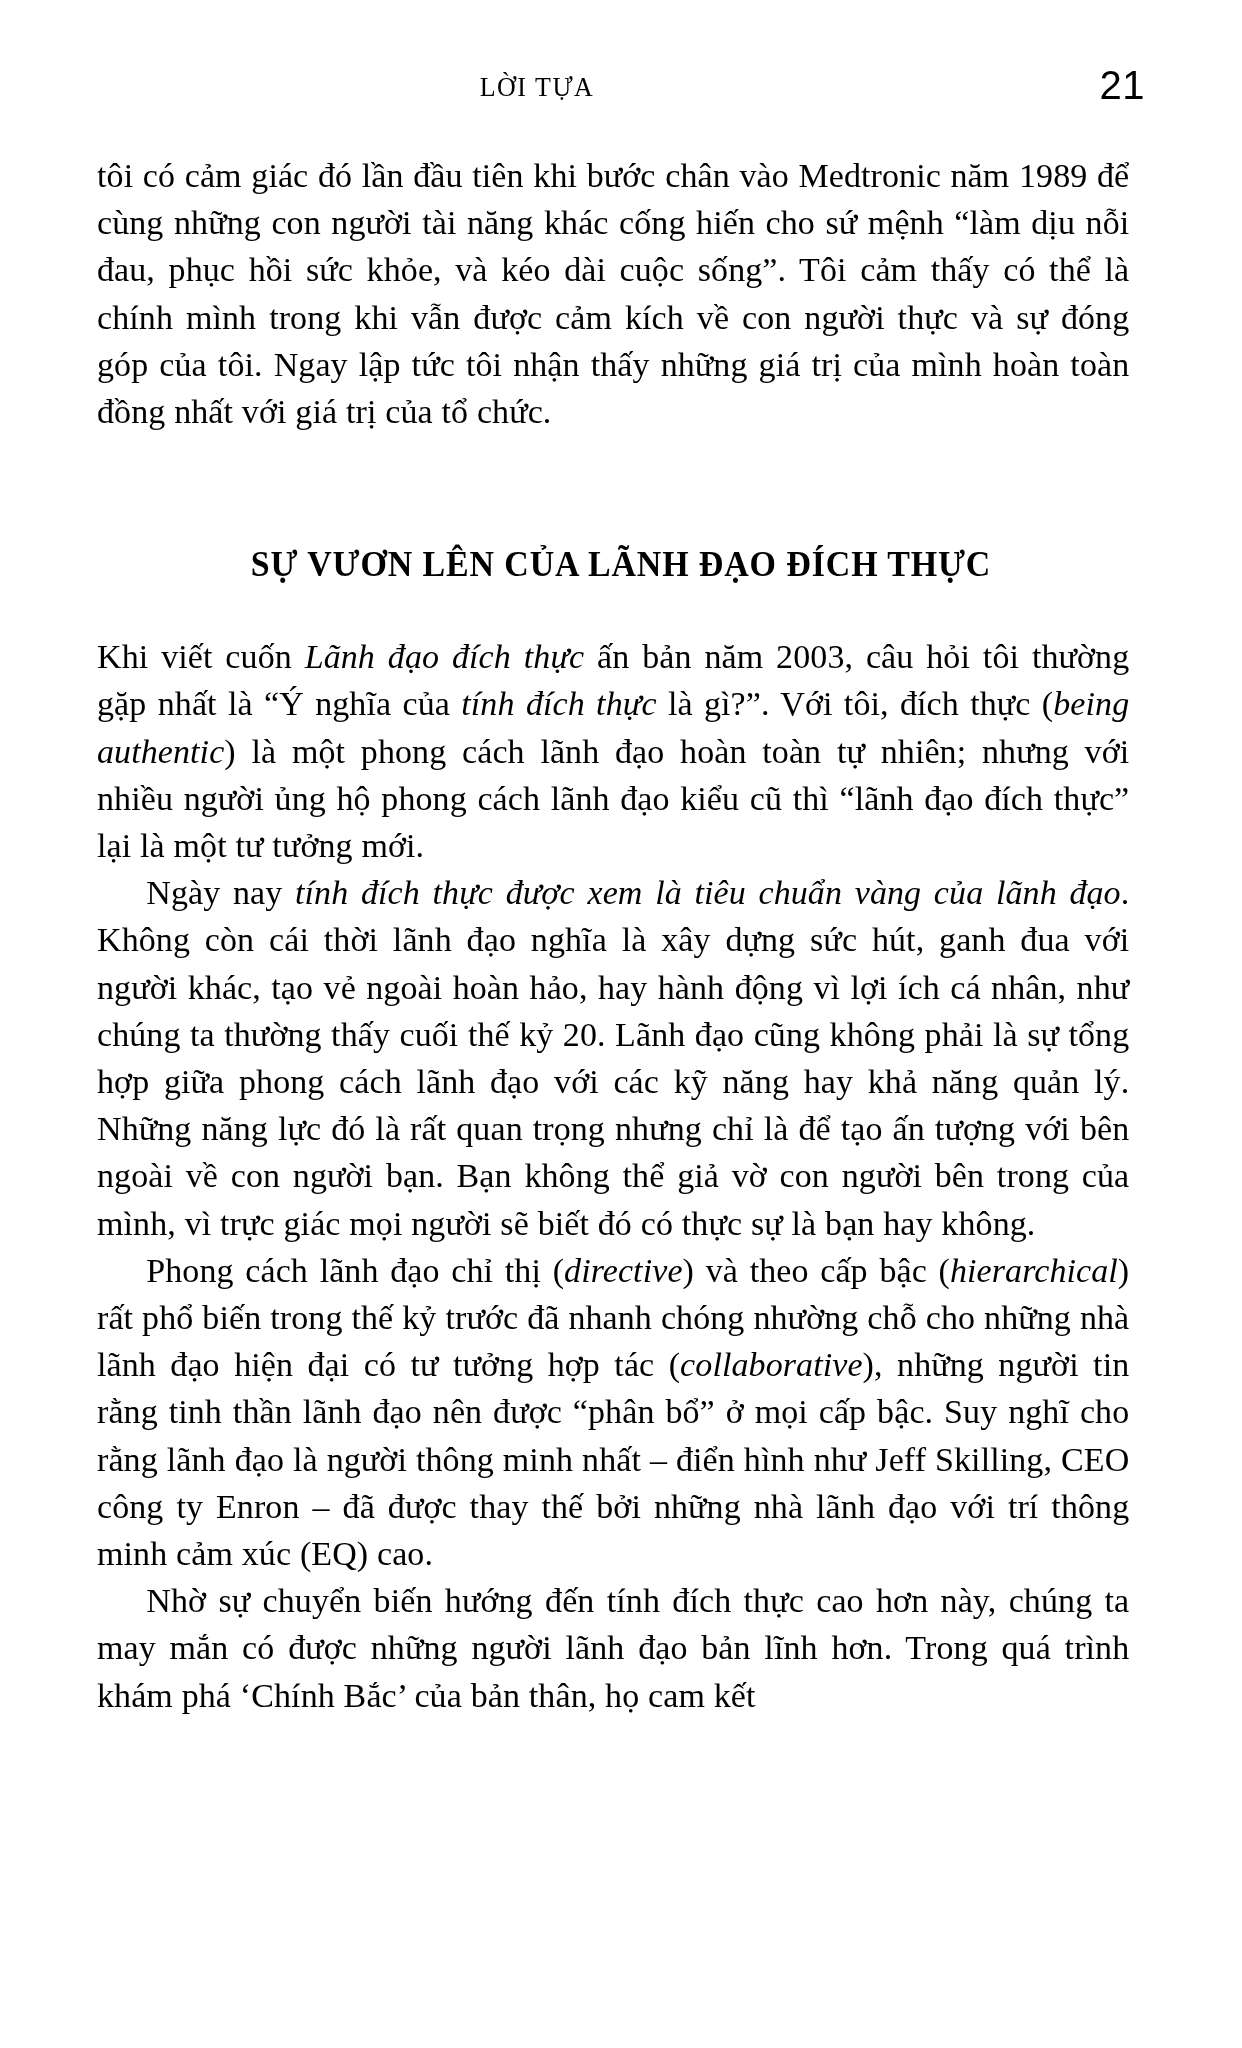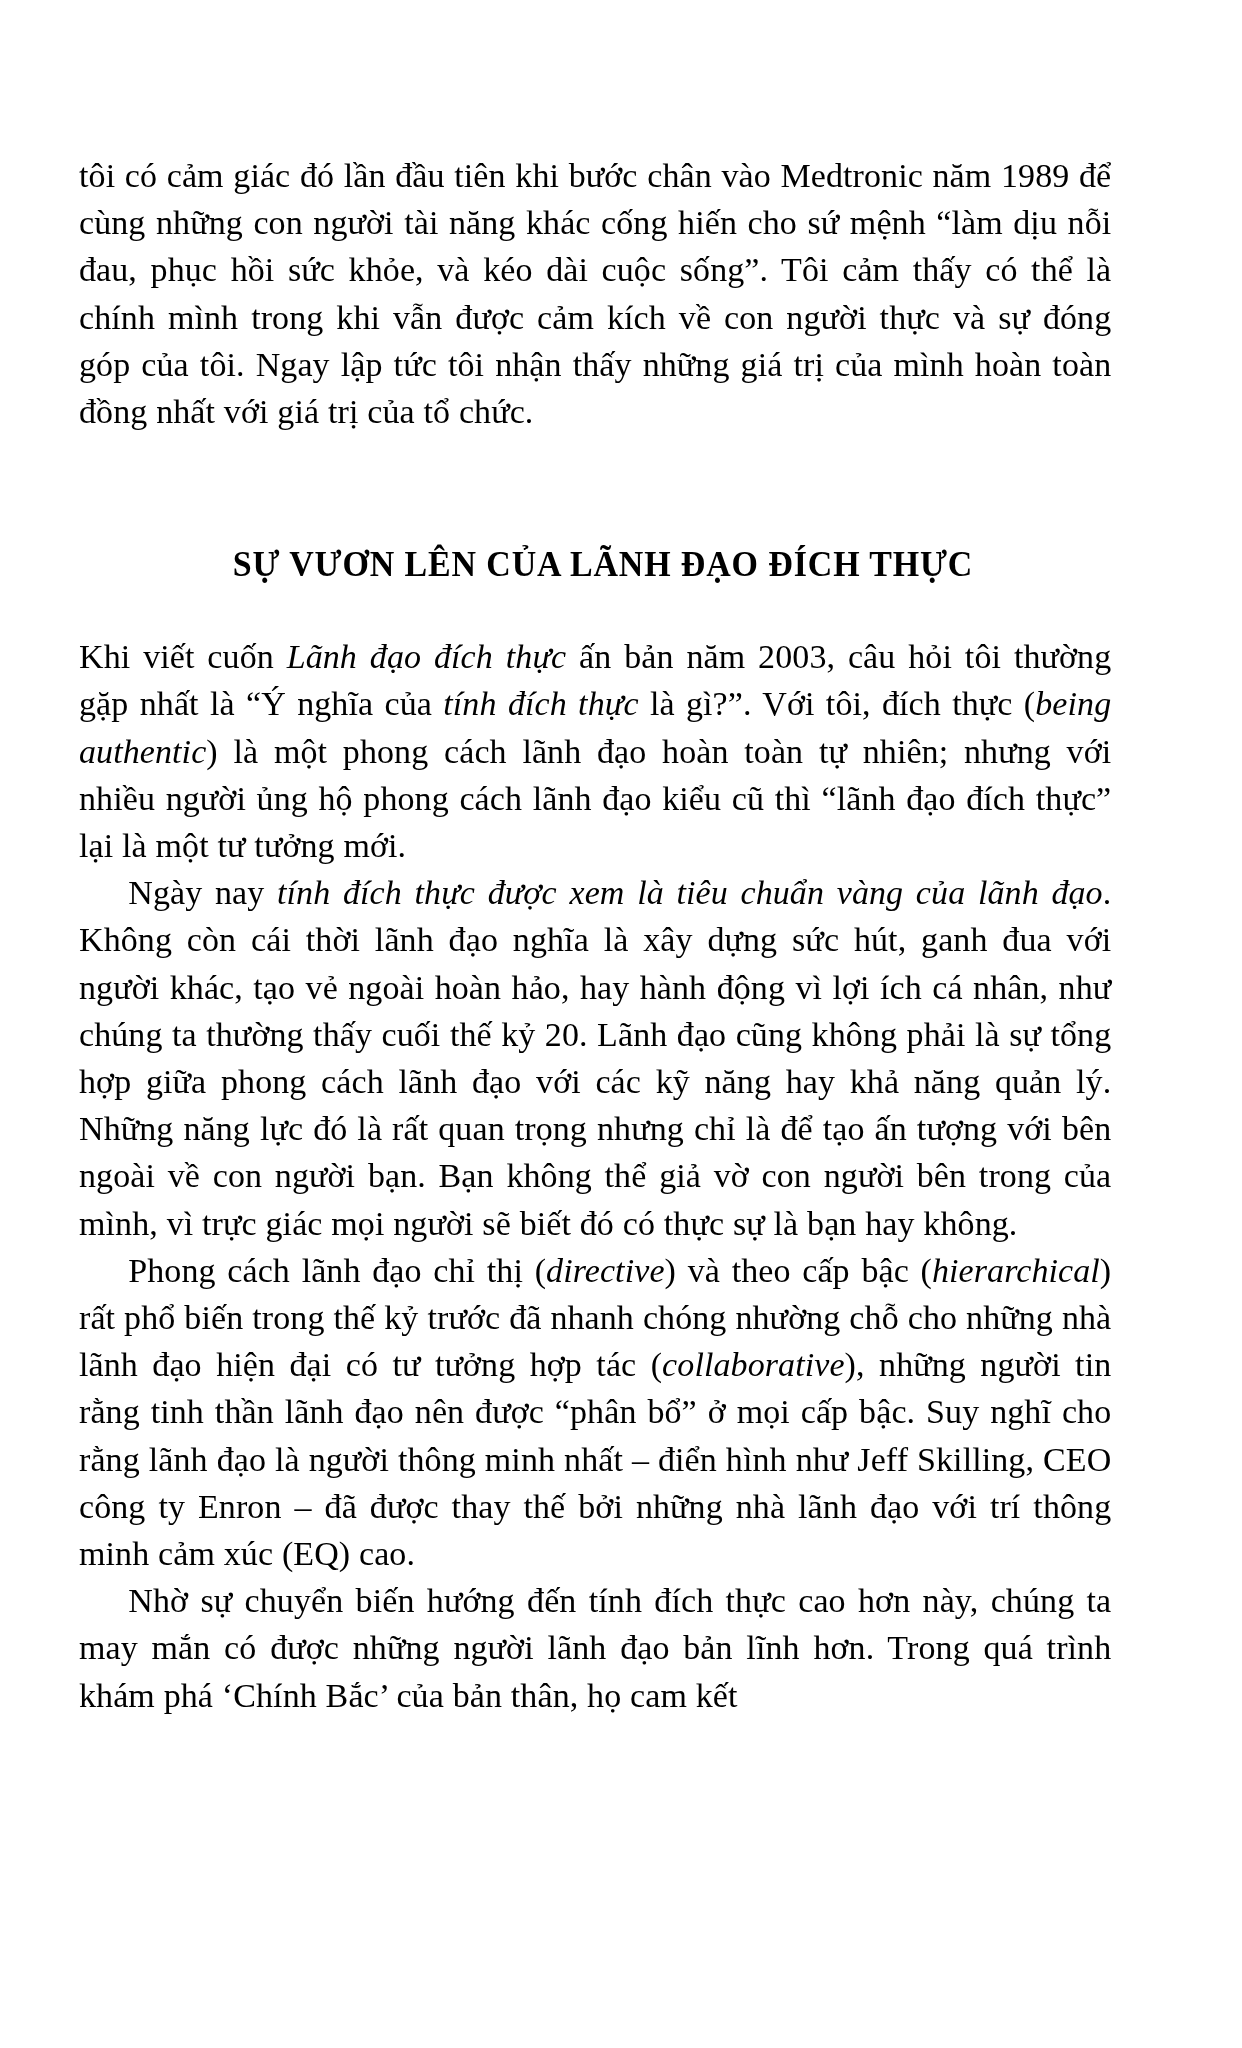--- a/index.html
+++ b/index.html
@@ -54,21 +54,21 @@
     font-family: "Liberation Sans", "DejaVu Sans", sans-serif;
     font-size: 40px;
     line-height: 46px;
     text-align: right;
     letter-spacing: 0.5px;
   }
 
   
   .textblock {
     position: absolute;
-    left: 79px;
+    left: 97px;
     top: 152px;
     width: 1048px;
   }
 
   p.para {
     margin: 0;
     font-size: 34.5px;
     line-height: 47.2px;
     text-align: justify;
     text-align-last: left;
@@ -106,20 +106,24 @@
   }
 
   .gap-before-heading { height: 108px; }
   .gap-after-heading  { height: 46px; }
 </style>
 </head>
 <body>
 
 <div class="page">
 
+  <div class="running-head">
+    <div class="running-head-title">LỜI TỰA</div>
+    <div class="running-head-folio">21</div>
+  </div>
 
   <div class="textblock">
 
     <p class="para noindent"><span>tôi có cảm giác đó lần đầu tiên khi bước chân vào Medtronic năm 1989 để cùng những con người tài năng khác cống hiến cho sứ mệnh “làm dịu nỗi đau, phục hồi sức khỏe, và kéo dài cuộc sống”. Tôi cảm thấy có thể là chính mình trong khi vẫn được cảm kích về con người thực và sự đóng góp của tôi. Ngay lập tức tôi nhận thấy những giá trị của mình hoàn toàn đồng nhất với giá trị của tổ chức.</span></p>
 
     <div class="gap-before-heading"></div>
 
     <h2 class="section-heading">SỰ VƯƠN LÊN CỦA LÃNH ĐẠO ĐÍCH THỰC</h2>
 
     <div class="gap-after-heading"></div>

